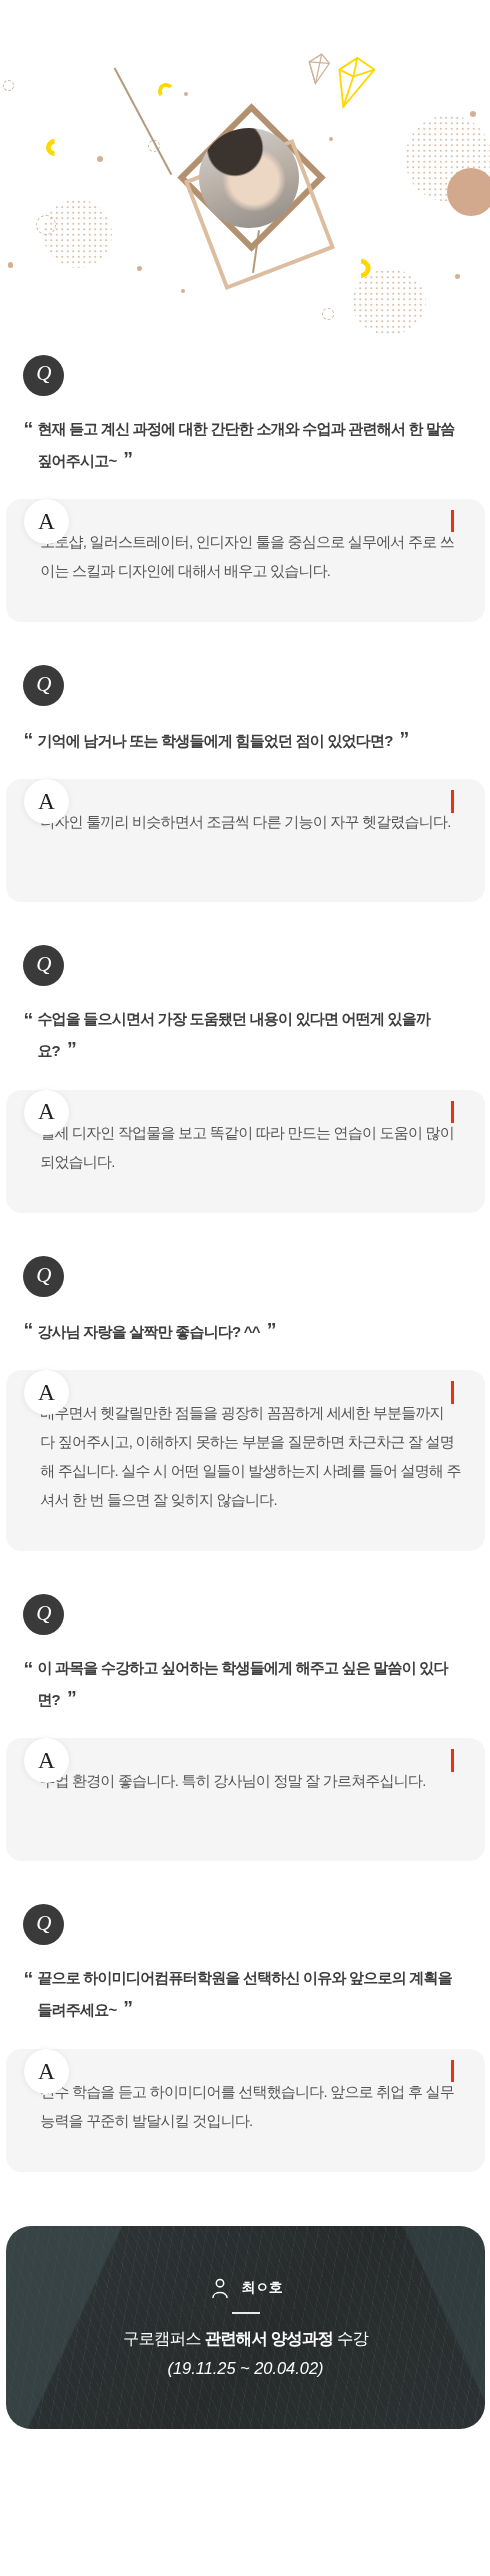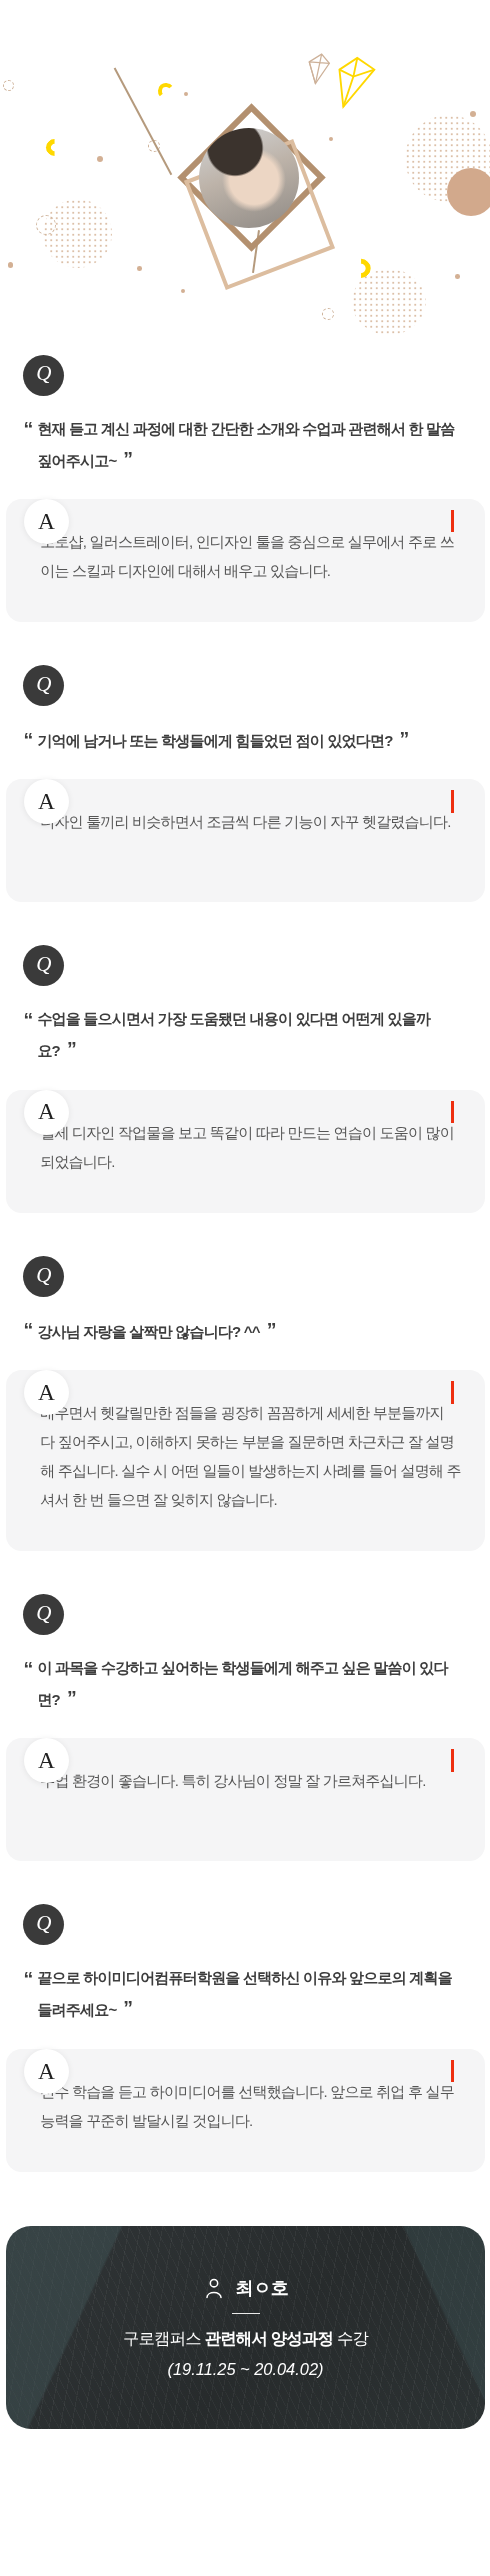--- a/index.html
+++ b/index.html
@@ -81,21 +81,21 @@
     background:
       linear-gradient(115deg, rgba(62,80,82,0.55) 0 20%, rgba(62,80,82,0) 20.5%),
       linear-gradient(245deg, rgba(58,78,80,0.45) 0 14%, rgba(58,78,80,0) 14.5%),
       repeating-linear-gradient(100deg, rgba(255,255,255,0.05) 0 0.8px, transparent 0.8px 11px),
       repeating-linear-gradient(62deg, rgba(255,255,255,0.04) 0 0.8px, transparent 0.8px 7.8px),
       linear-gradient(135deg, #303537 0%, #272b2c 55%, #2c3233 100%);
     display:flex; flex-direction:column; align-items:center; justify-content:center;
     color:#ffffff;
   }
   .f-name-row { display:flex; align-items:center; gap:11px; }
-  .f-name { font-size:18px; font-weight:700; letter-spacing:-0.4px; }
+  .f-name { font-size:14px; font-weight:700; letter-spacing:-0.4px; }
   .f-divider { width:28px; height:1.6px; background:#ffffff; opacity:0.9; margin:12.5px 0 14px 0; }
   .f-course { font-size:16.4px; letter-spacing:-0.8px; }
   .f-course .bold { font-weight:700; }
   .f-date { margin-top:9.3px; font-size:16.4px; font-style:italic; letter-spacing:0; }
   .bottom-space { height:47px; }
 </style>
 </head>
 <body>
 
 <div class="header-decor">
@@ -182,21 +182,21 @@
       <div class="a-card">
           <p>실제 디자인 작업물을 보고 똑같이 따라 만드는 연습이 도움이 많이 되었습니다.</p>
         </div>
     </div>
   </section>
 
   <section class="qa-block">
     <div class="q-icon">
         <span>Q</span>
       </div>
-    <p class="q-text"><span class="qm qm-open">“</span><span>강사님 자랑을 살짝만 않습니다? ^^</span><span class="qm qm-close">”</span></p>
+    <p class="q-text"><span class="qm qm-open">“</span><span>강사님 자랑을 살짝만 좋습니다? ^^</span><span class="qm qm-close">”</span></p>
     <div class="answer">
       <div class="a-circle">
           <span>A</span>
         </div>
       <div class="red-bar"></div>
       <div class="a-card">
           <p>배우면서 헷갈릴만한 점들을 굉장히 꼼꼼하게 세세한 부분들까지 다 짚어주시고, 이해하지 못하는 부분을 질문하면 차근차근 잘 설명해 주십니다. 실수 시 어떤 일들이 발생하는지 사례를 들어 설명해 주셔서 한 번 들으면 잘 잊히지 않습니다.</p>
         </div>
     </div>
   </section>

